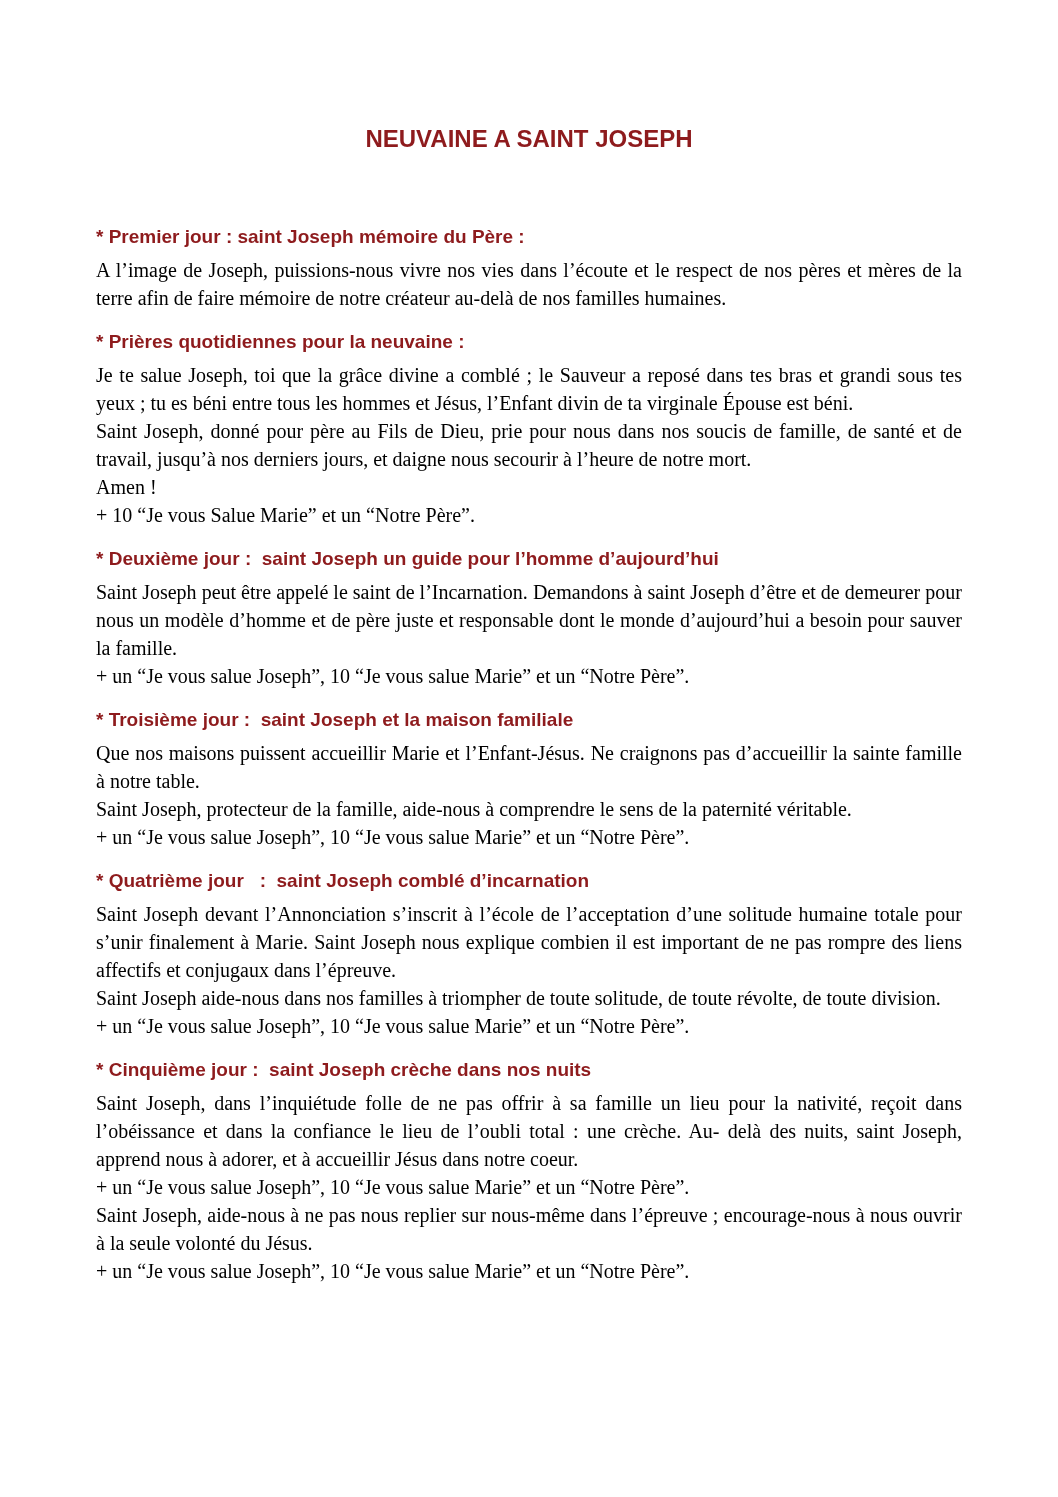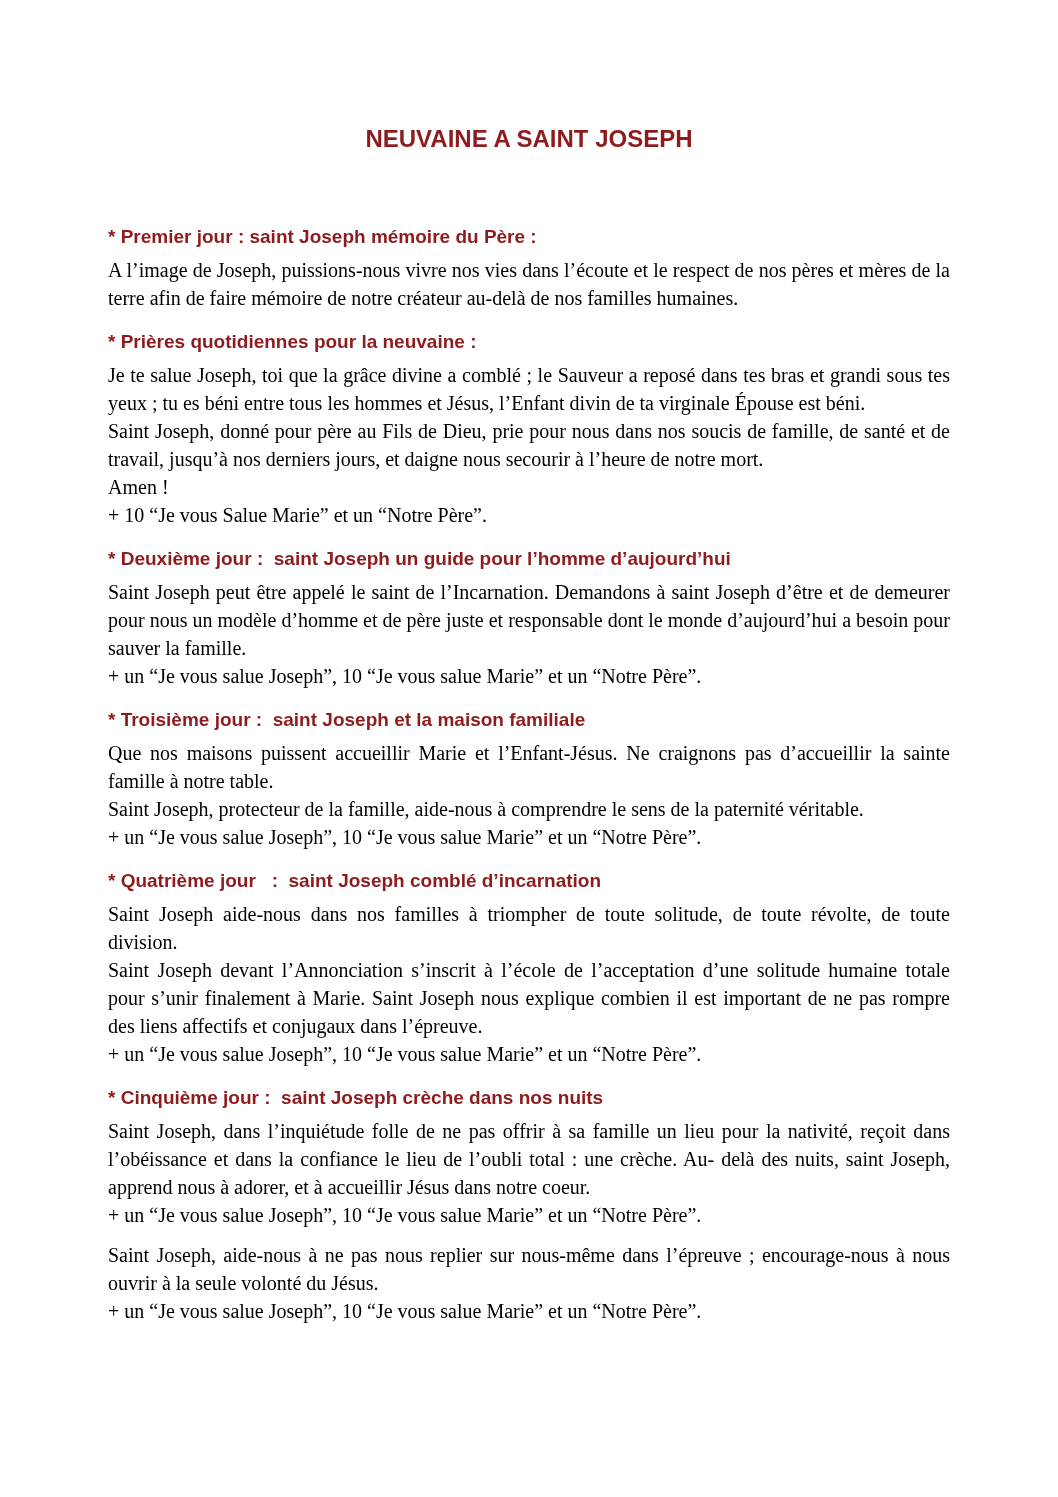--- a/index.html
+++ b/index.html
@@ -21,21 +21,21 @@
   .doc-title {
     font-family: "Liberation Sans", sans-serif;
     font-size: 24px;
     font-weight: 700;
     line-height: 30px;
     text-align: center;
     color: var(--accent, #8e1b1d);
     margin: 0 0 68px 0;
     letter-spacing: 0px;
   }
-  .day-section { margin: 12px; }
+  .day-section { margin: 0; }
   .section-heading {
     font-family: "Liberation Sans", sans-serif;
     font-size: 19px;
     font-weight: 700;
     line-height: 29px;
     color: var(--accent, #8e1b1d);
     margin: 15px 0 5px 0;
     white-space: pre-wrap;
   }
   .day-section:first-of-type .section-heading { margin-top: 0; }
@@ -73,22 +73,22 @@
 
   <section class="day-section">
     <h2 class="section-heading">* Troisième jour :  saint Joseph et la maison familiale</h2>
   <p class="body-text">Que nos maisons puissent accueillir Marie et l’Enfant-Jésus. Ne craignons pas d’accueillir la sainte famille à notre table.</p>
         <p class="body-text">Saint Joseph, protecteur de la famille, aide-nous à comprendre le sens de la paternité véritable.</p>
         <p class="body-text">+ un “Je vous salue Joseph”, 10 “Je vous salue Marie” et un “Notre Père”.</p>
       </section>
 
   <section class="day-section">
     <h2 class="section-heading">* Quatrième jour   :  saint Joseph comblé d’incarnation</h2>
-  <p class="body-text">Saint Joseph aide-nous dans nos familles à triompher de toute solitude, de toute révolte, de toute division.</p>
-        <p class="body-text">Saint Joseph devant l’Annonciation s’inscrit à l’école de l’acceptation d’une solitude humaine totale pour s’unir finalement à Marie. Saint Joseph nous explique combien il est important de ne pas rompre des liens affectifs et conjugaux dans l’épreuve.</p>
+  <p class="body-text">Saint Joseph devant l’Annonciation s’inscrit à l’école de l’acceptation d’une solitude humaine totale pour s’unir finalement à Marie. Saint Joseph nous explique combien il est important de ne pas rompre des liens affectifs et conjugaux dans l’épreuve.</p>
+        <p class="body-text">Saint Joseph aide-nous dans nos familles à triompher de toute solitude, de toute révolte, de toute division.</p>
         <p class="body-text">+ un “Je vous salue Joseph”, 10 “Je vous salue Marie” et un “Notre Père”.</p>
       </section>
 
   <section class="day-section">
     <h2 class="section-heading">* Cinquième jour :  saint Joseph crèche dans nos nuits</h2>
   <p class="body-text">Saint Joseph, dans l’inquiétude folle de ne pas offrir à sa famille un lieu pour la nativité, reçoit dans l’obéissance et dans la confiance le lieu de l’oubli total : une crèche. Au- delà des nuits, saint Joseph, apprend nous à adorer, et à accueillir Jésus dans notre coeur.</p>
         <p class="body-text">+ un “Je vous salue Joseph”, 10 “Je vous salue Marie” et un “Notre Père”.</p>
       </section>
 
   <section class="day-section">

